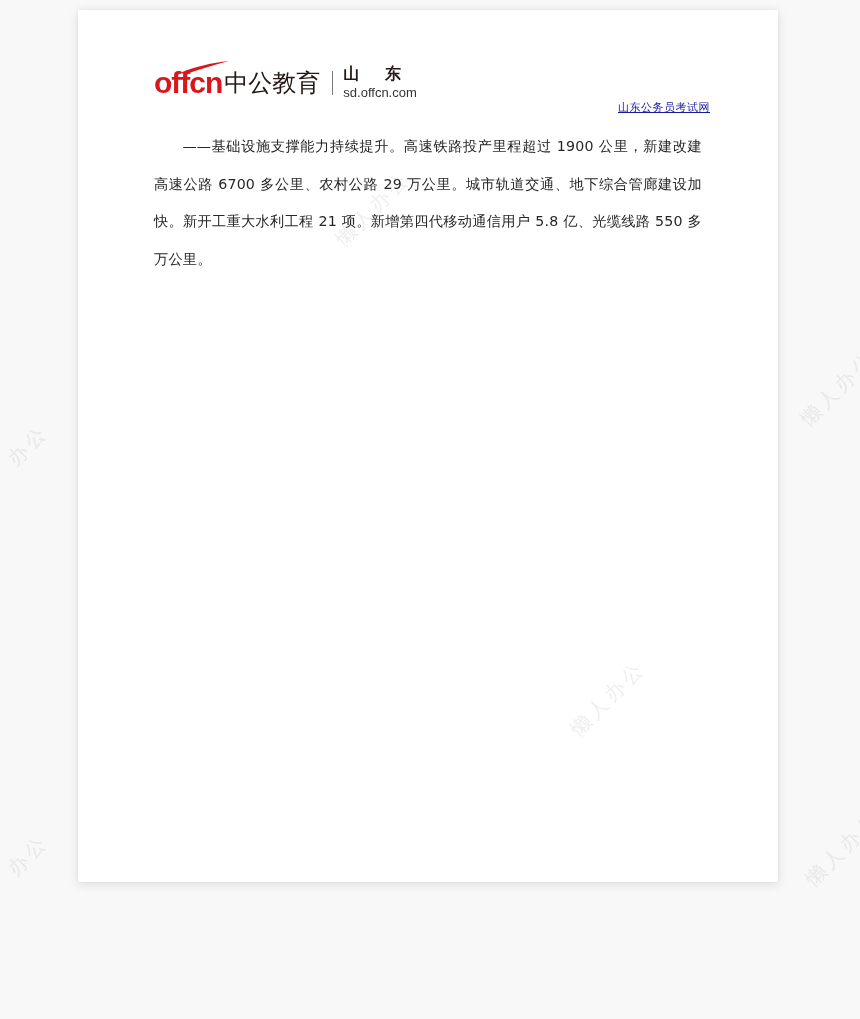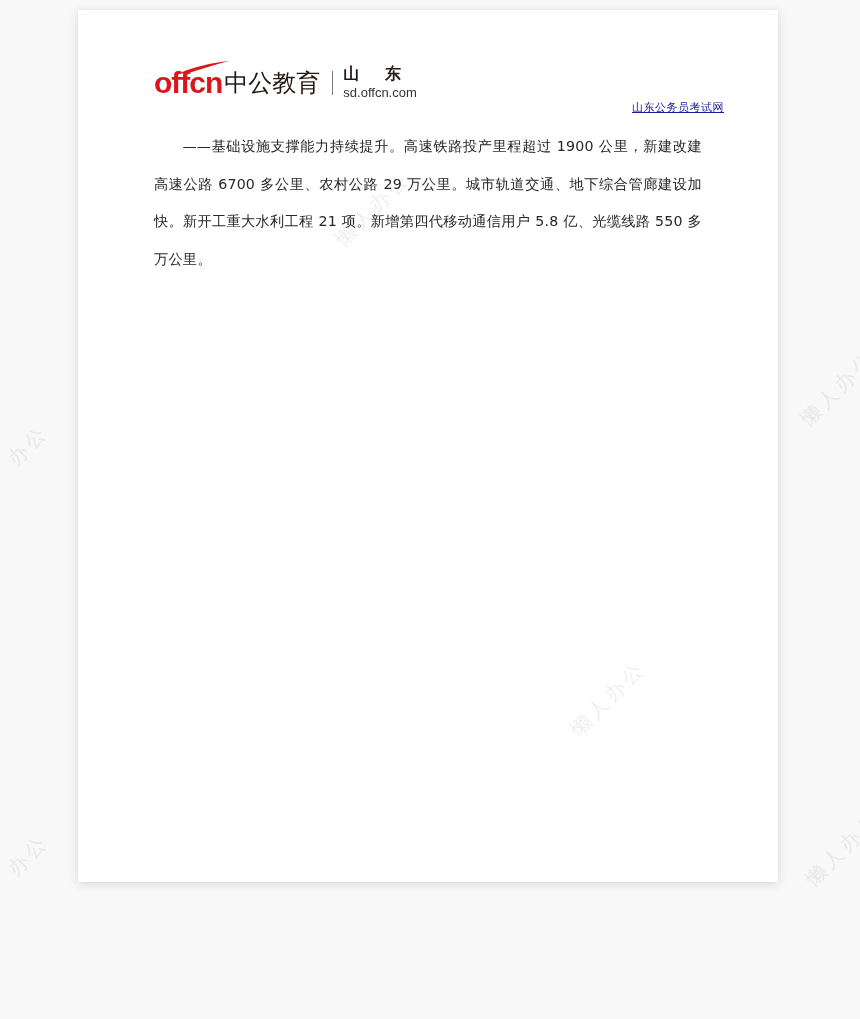--- a/index.html
+++ b/index.html
@@ -53,21 +53,21 @@
   .logo-province {
     font-weight: bold; font-size: 16px; color: #231815;
     letter-spacing: 10px;
   }
   .logo-domain {
     font-size: 13px; color: #333; margin-top: 4px;
     font-family: "Liberation Sans", sans-serif;
   }
   .site-link {
     position: absolute;
-    right: 54px; top: 90px;
+    right: 68px; top: 90px;
     font-family: "DejaVu Serif", "Liberation Serif", serif;
     font-size: 11px;
     color: #1a1a9a;
     text-decoration: underline;
     letter-spacing: 0.5px;
     cursor: pointer;
   }
   .body-text {
     position: absolute;
     left: 76px; top: 118px;

